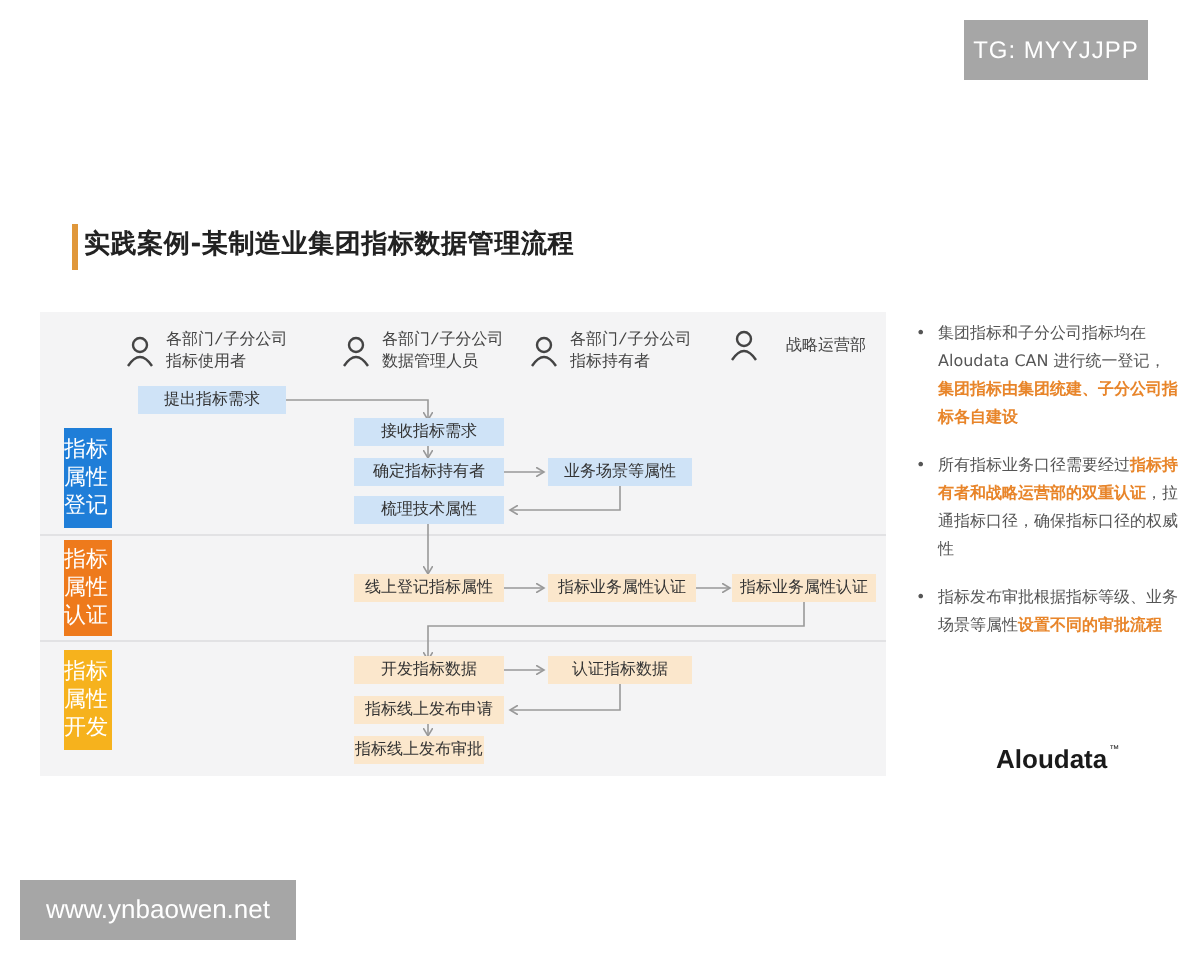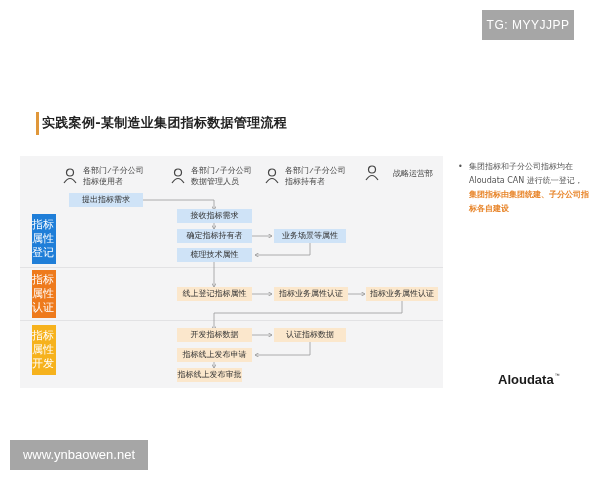--- a/index.html
+++ b/index.html
@@ -130,17 +130,19 @@
 <div class="abs box peach" style="left:274px;top:287px;width:74px;">指标业务属性认证</div>
 <div class="abs box peach" style="left:366px;top:287px;width:72px;">指标业务属性认证</div>
 
 <div class="abs box peach" style="left:177px;top:328px;width:75px;">开发指标数据</div>
 <div class="abs box peach" style="left:274px;top:328px;width:72px;">认证指标数据</div>
 <div class="abs box peach" style="left:177px;top:348px;width:75px;">指标线上发布申请</div>
 <div class="abs box peach" style="left:177px;top:368px;width:65px;">指标线上发布审批</div>
 
 <div class="abs notes">
   <div class="note"><span>集团指标和子分公司指标均在 Aloudata CAN 进行统一登记，</span><span class="hl">集团指标由集团统建、子分公司指标各自建设</span></div>
+  <div class="note"><span>所有指标业务口径需要经过</span><span class="hl">指标持有者和战略运营部的双重认证</span><span>，拉通指标口径，确保指标口径的权威性</span></div>
+  <div class="note"><span>指标发布审批根据指标等级、业务场景等属性</span><span class="hl">设置不同的审批流程</span></div>
 </div>
 
 <div class="abs logo"><span>Aloudata</span><sup>™</sup></div>
 
 <div class="abs wm-bot">www.ynbaowen.net</div>
 
 </body></html>

